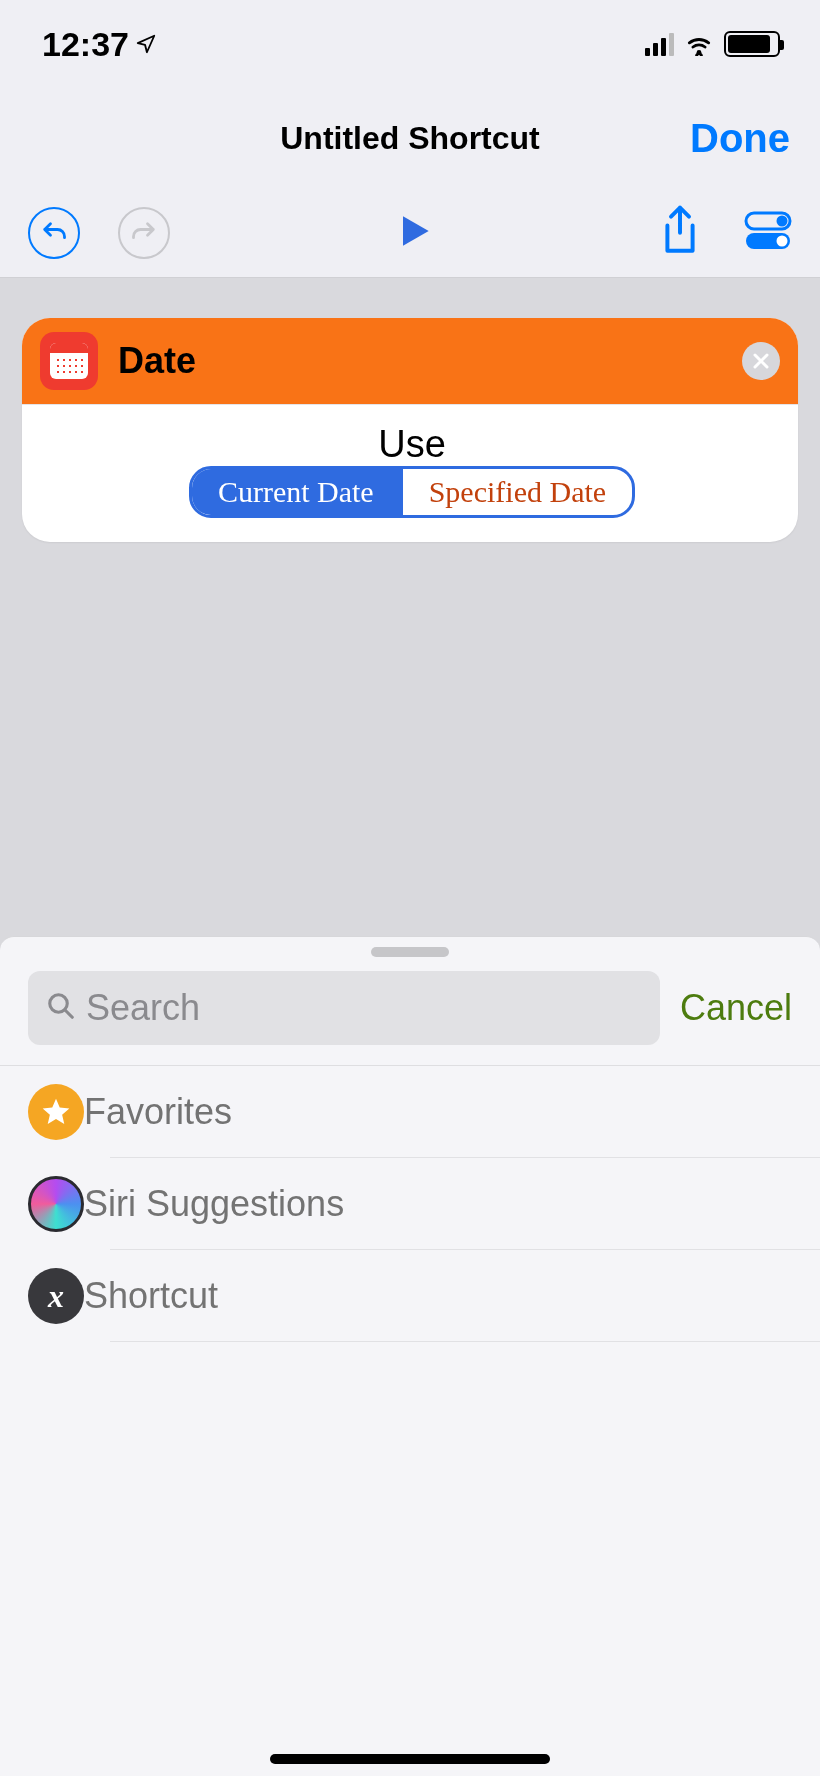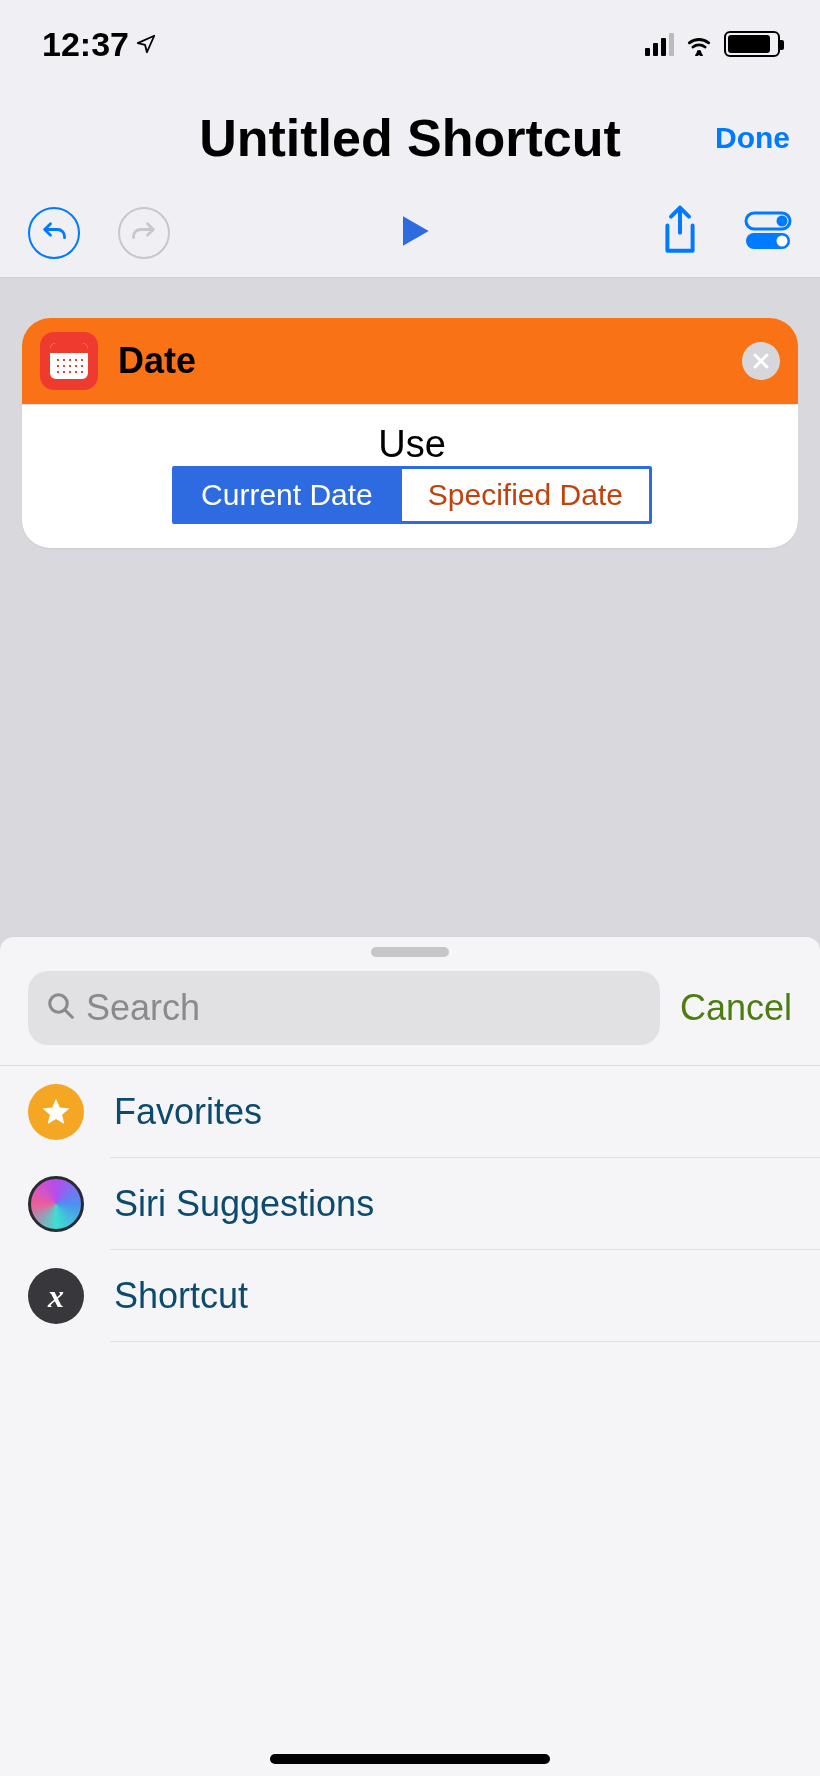--- a/index.html
+++ b/index.html
@@ -36,24 +36,24 @@
 
   
   .nav-bar {
     height: 100px;
     display:flex;
     align-items:center;
     justify-content:center;
     position:relative;
     background:#efeff4;
   }
-  .nav-title { font-size: 52px; font-weight: 700; color:#000; }
+  .nav-title { font-size: 32px; font-weight: 700; color:#000; }
   .nav-done {
     position:absolute; right:30px; top:50%; transform:translateY(-50%);
-    font-size:30px; font-weight:600; color:#007aff;
+    font-size:40px; font-weight:600; color:#007aff;
   }
 
   
   .toolbar {
     height: 90px;
     display:flex; align-items:center; justify-content:space-between;
     padding: 0 28px;
     background:#efeff4;
     border-bottom:1px solid #d0d0d4;
   }
@@ -97,22 +97,23 @@
     width:38px; height:38px; border-radius:50%; background:#d7d7db;
     display:flex; align-items:center; justify-content:center;
   }
   .card-body {
     display:flex; align-items:center; justify-content:space-between;
     padding: 18px 30px 24px 34px;
     flex-direction: column;
   }
   .use-label { font-size:38px; font-weight:500; color:#000; }
   .segmented {
-    display:flex; border:3px solid #2f6be0; border-radius:2px; overflow:hidden;
-    height:58px;
+    display:flex; border:3px solid #2f6be0; border-radius:22px; overflow:hidden;
+    height:52px;
+    font-family:Liberation Serif, serif;
   }
   .segmented div {
     display:flex; align-items:center; justify-content:center;
     padding: 0 26px; font-size:30px; color:#c2410c; font-weight:500;
   }
   .segmented .selected { background:#2f6be0; color:#fff; }
   .segmented div + div { border-left:3px solid #2f6be0;}
 
   
   .sheet {
@@ -120,37 +121,37 @@
     background:#f5f5f8;
     border-top:1px solid #d7d7da;
     border-radius: 14px 14px 0 0;
   }
   .grabber { width:78px; height:10px; background:#c6c6c9; border-radius:5px; margin:10px auto 0 auto;}
   .sheet-search-row {
     display:flex; align-items:center; padding: 14px 28px 20px 28px;
     gap: 20px;
   }
   .search-field {
-    flex:1; height:74px; background:#e1e1e4; border-radius:20px;
+    flex:1; height:74px; background:#e1e1e4; border-radius:12px;
     display:flex; align-items:center; padding:0 18px; gap:10px;
   }
   .search-placeholder { font-size:36px; color:#8a8a8e; }
   .cancel-btn { font-size:36px; color:#4d7c0f; }
 
   .sheet-list { border-top:1px solid #dedee1; }
   .list-row {
     display:flex; align-items:center;
     padding: 18px 28px 18px 28px;
     position:relative;
   }
   .list-row .sep {
     position:absolute; left:110px; right:0; bottom:0; height:1px; background:#e1e1e4;
   }
   .row-icon { width:56px; height:56px; border-radius:50%; display:flex; align-items:center; justify-content:center; flex-shrink:0;}
-  .row-label { font-size:36px; margin-left:30px; color:#0c4a6e;}
+  .row-label { font-size:36px; color:#737373;}
   .section-header {
     display:flex; align-items:center; justify-content:space-between;
     padding: 30px 28px 18px 28px;
     border-top:1px solid #e1e1e4;
   }
   .section-title { font-size:42px; font-weight:800; }
   .apps-icon {
     width:56px; height:56px; border-radius:14px; background:#2b2b38;
     display:grid; grid-template-columns:repeat(3,1fr); grid-template-rows:repeat(3,1fr);
     gap:4px; padding:7px;

